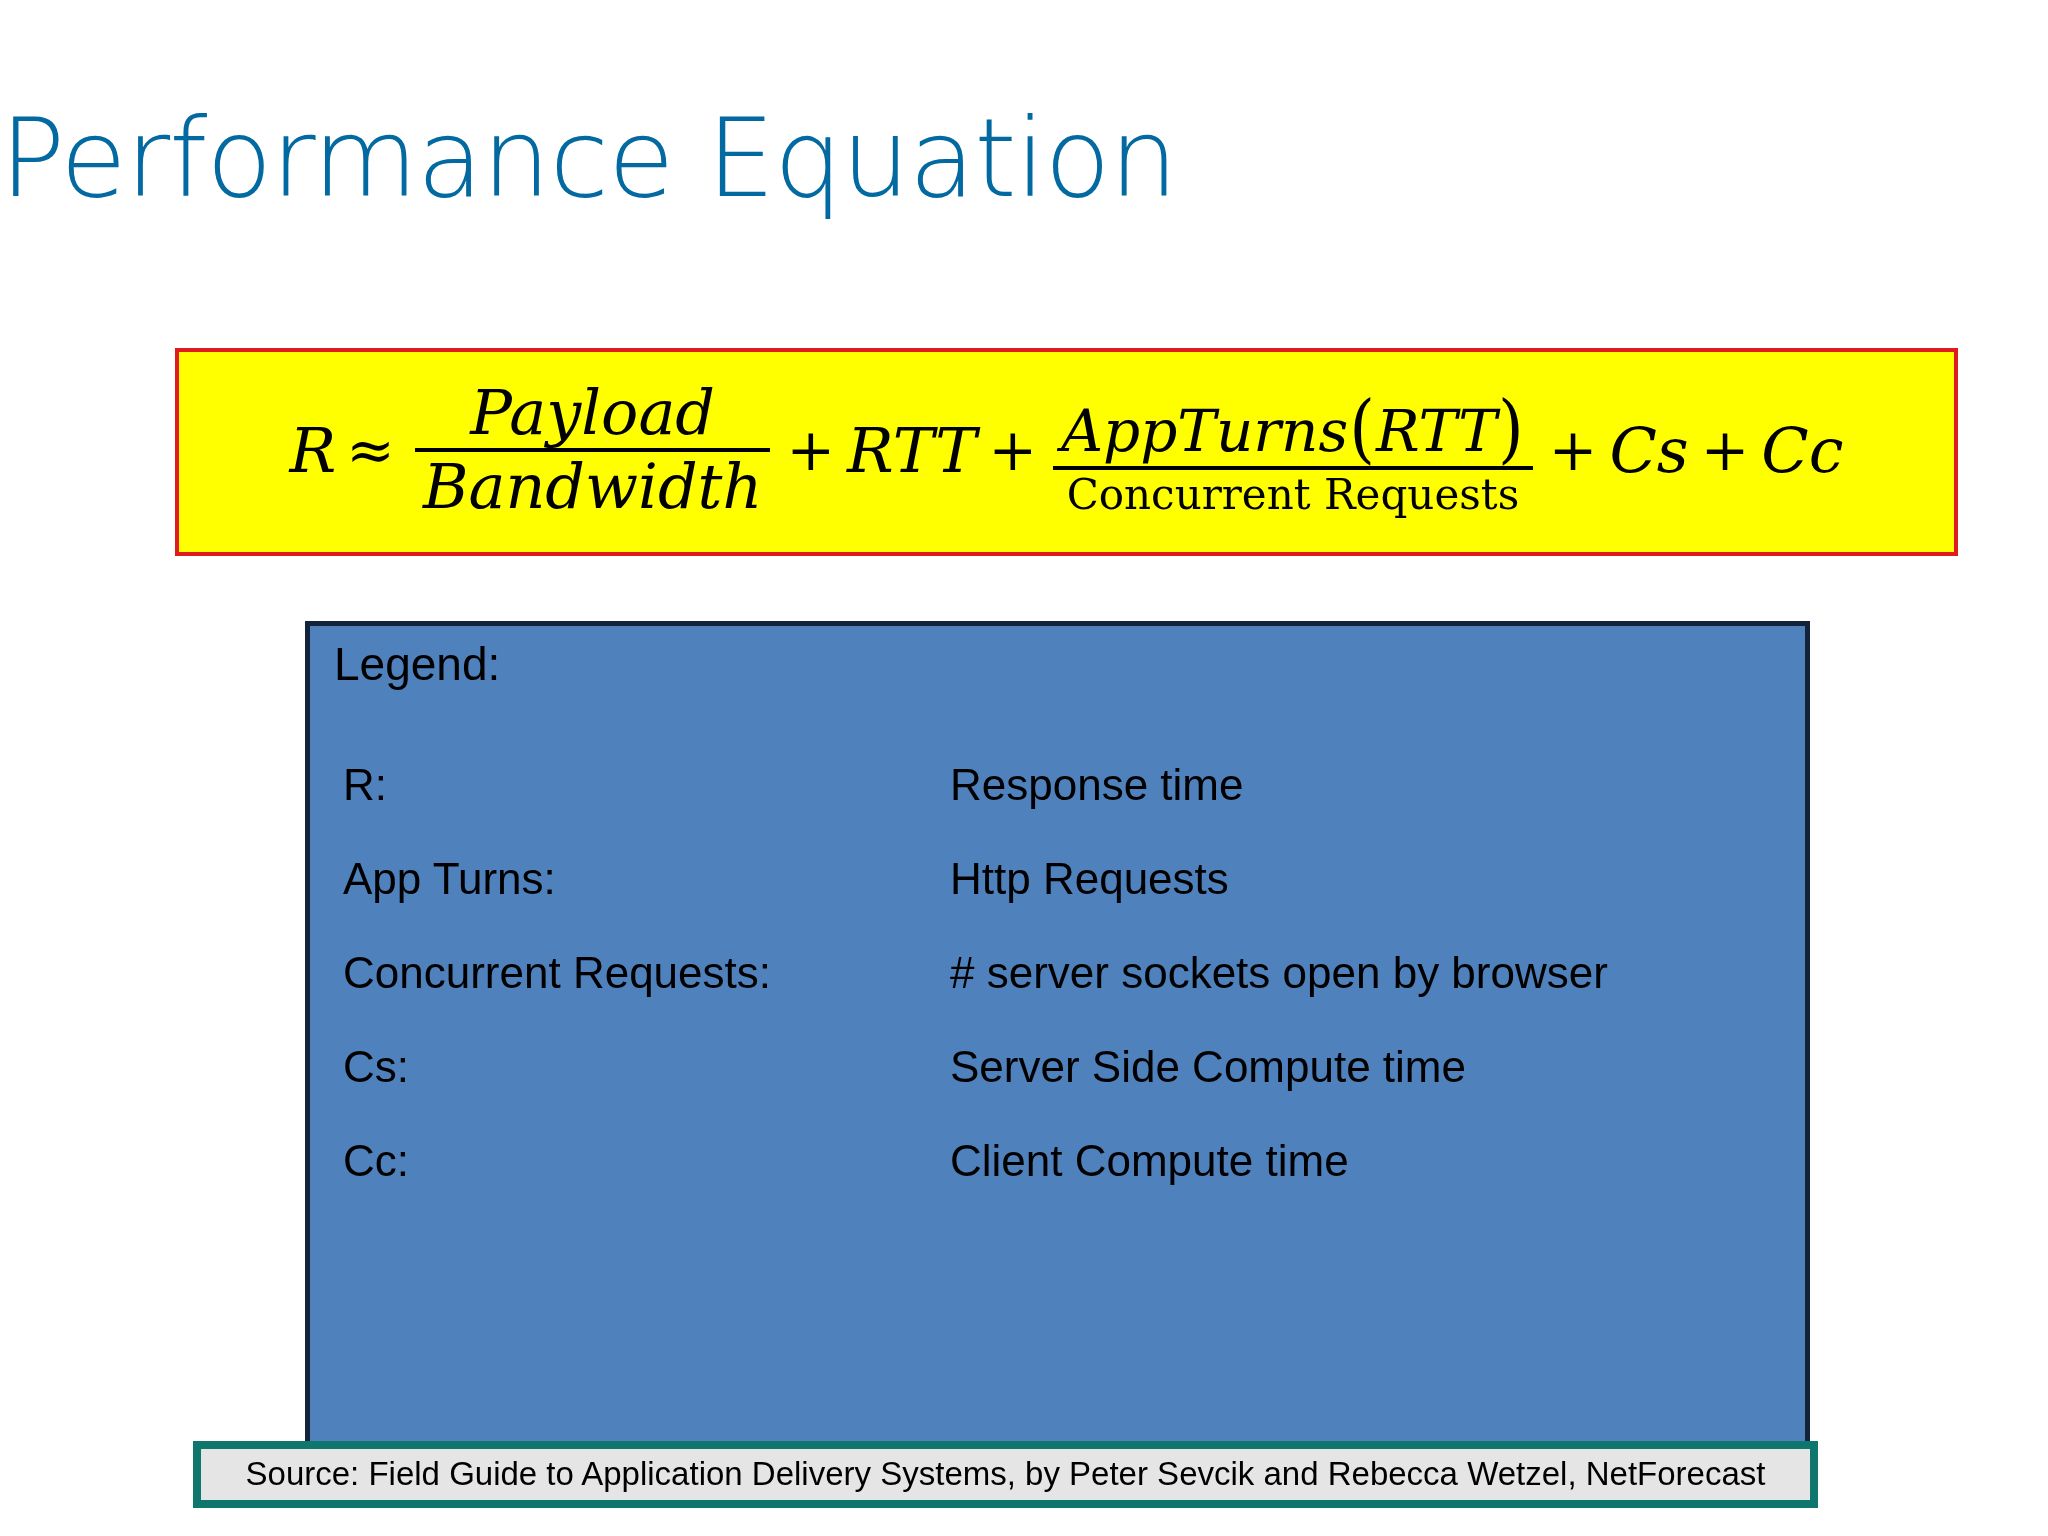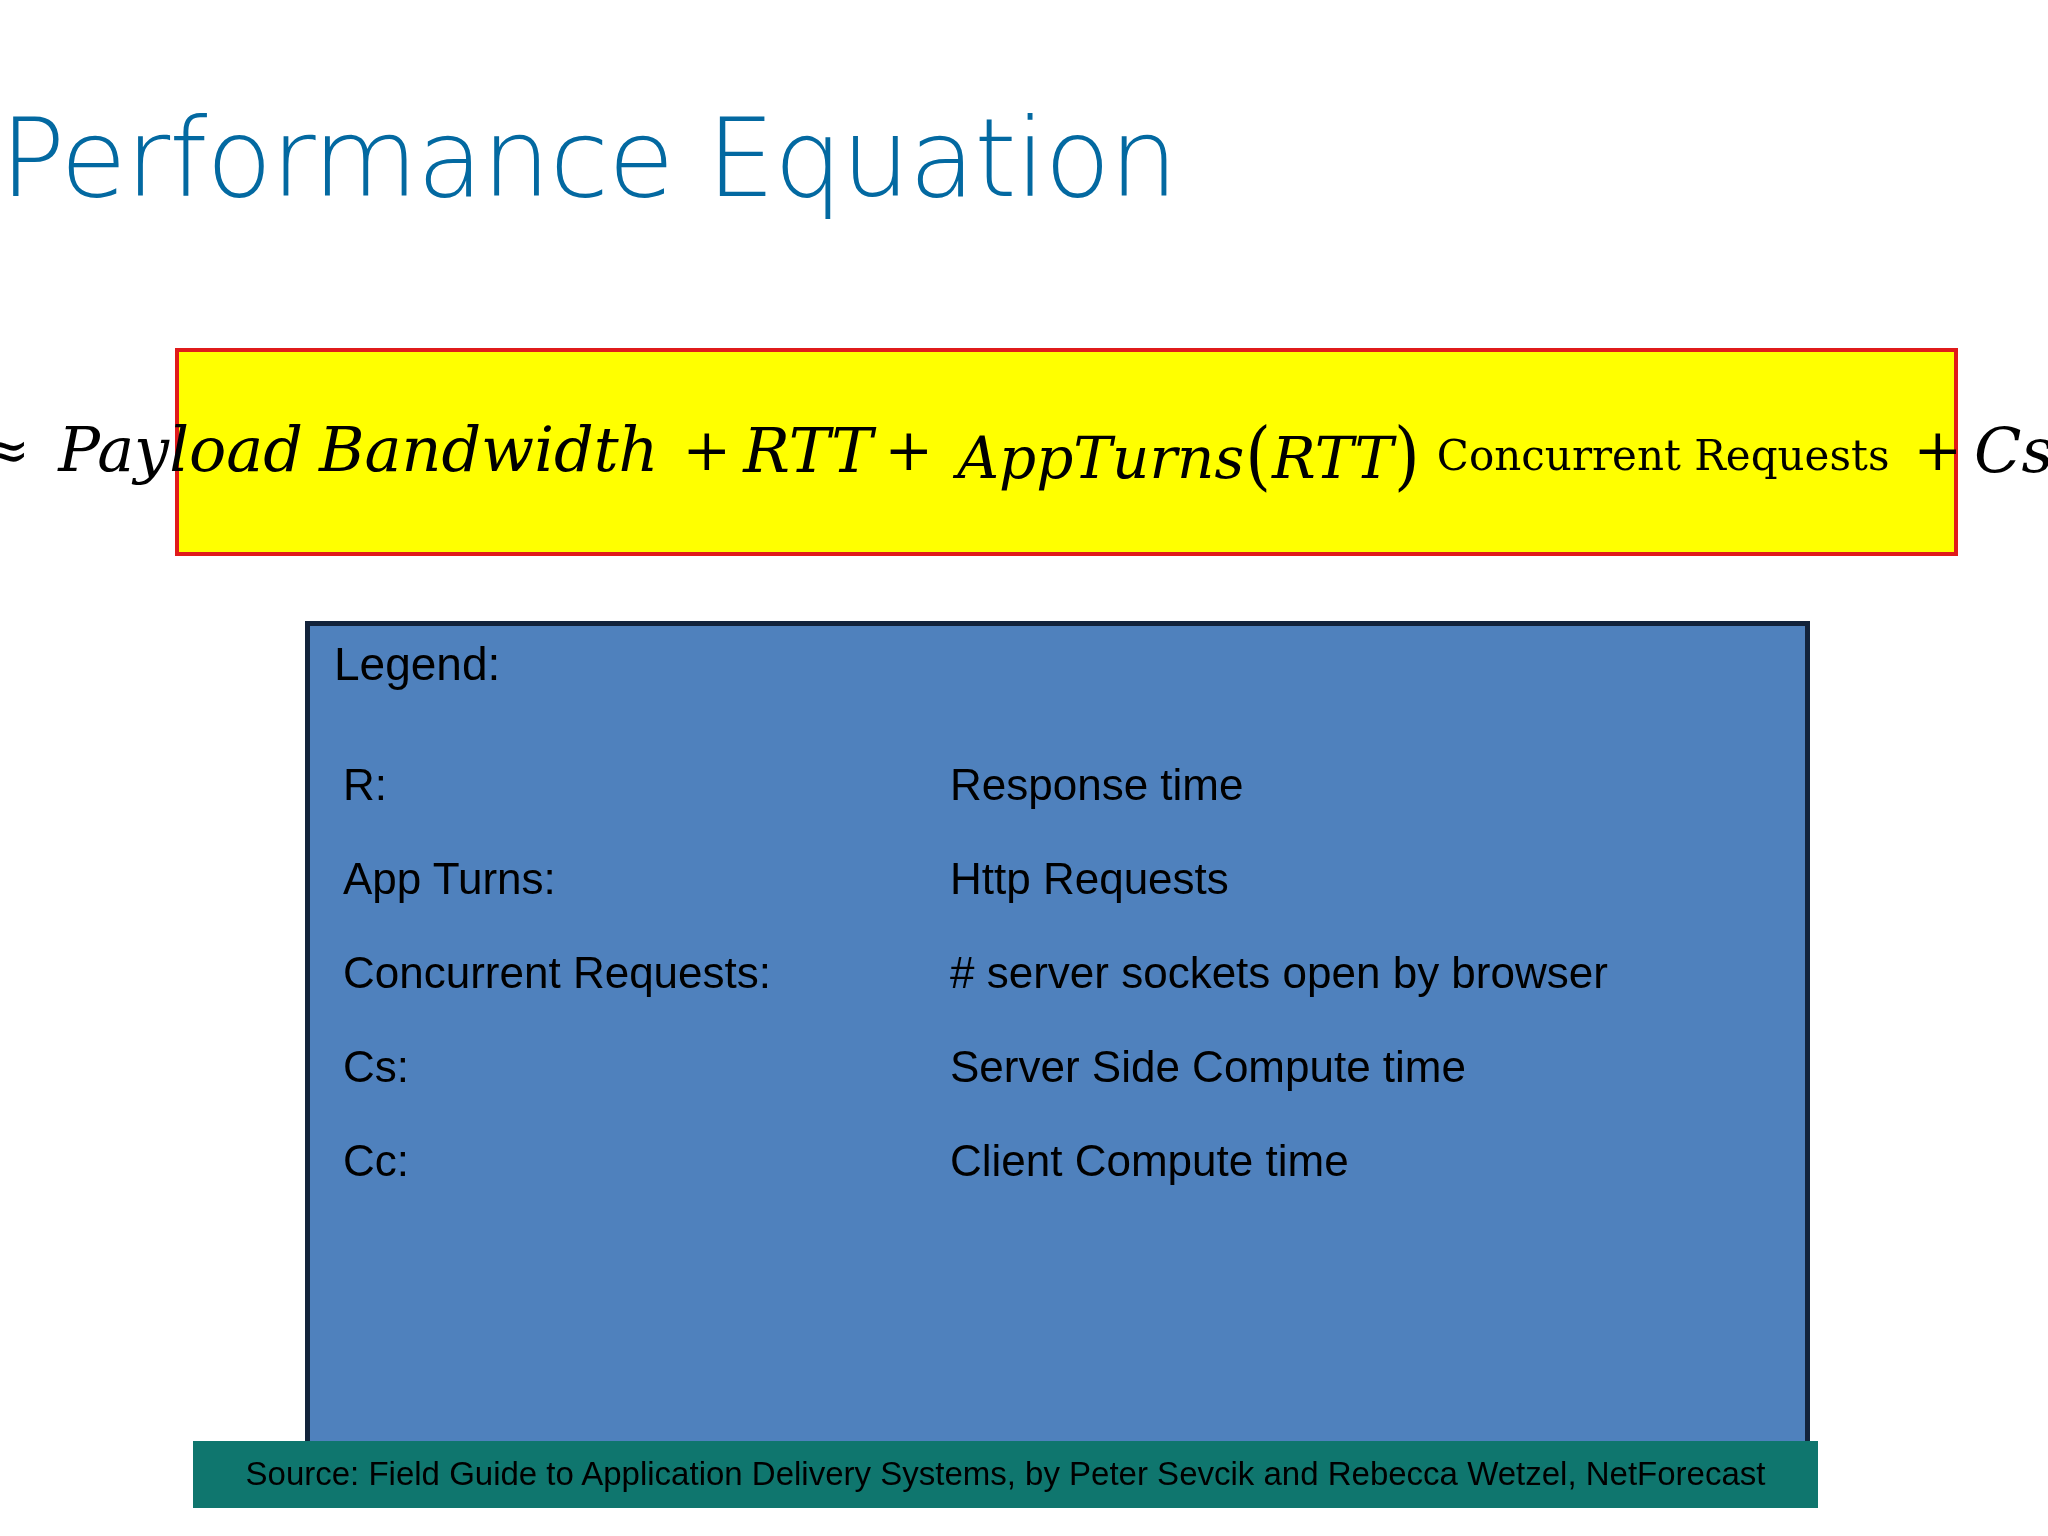--- a/index.html
+++ b/index.html
@@ -67,21 +67,21 @@
     padding: 0 10px;
     font-family: "DejaVu Serif", serif;
   }
   .eq-approx {
     font-size: 58px;
     font-style: normal;
     padding: 0 14px 0 8px;
   }
   .frac {
     display: inline-flex;
-    flex-direction: row;
+    flex-direction: column;
     align-items: center;
     justify-content: flex-end;
     padding: 0 6px;
     vertical-align: middle;
   }
   .frac .num,
   .frac .den {
     display: block;
     text-align: center;
     line-height: 1.04;
@@ -170,22 +170,22 @@
   }
 
   
   .source-box {
     position: absolute;
     left: 193px;
     top: 1441px;
     width: 1625px;
     height: 67px;
     box-sizing: border-box;
-    background: #0f766e;
-    border: 4px solid #0f766e;
+    background: #e5e5e5;
+    border: 8px solid #0f766e;
     display: flex;
     align-items: center;
     justify-content: center;
   }
   .source-text {
     font-size: 33px;
     line-height: 1.1;
     color: #000000;
     white-space: nowrap;
   }

